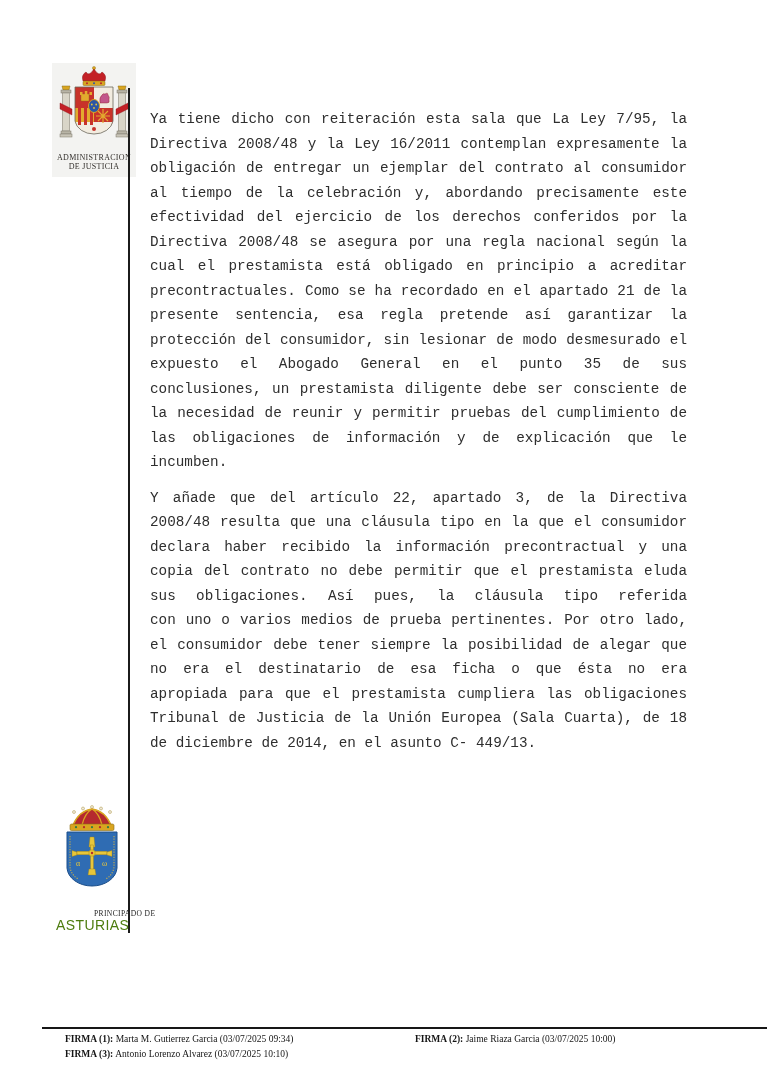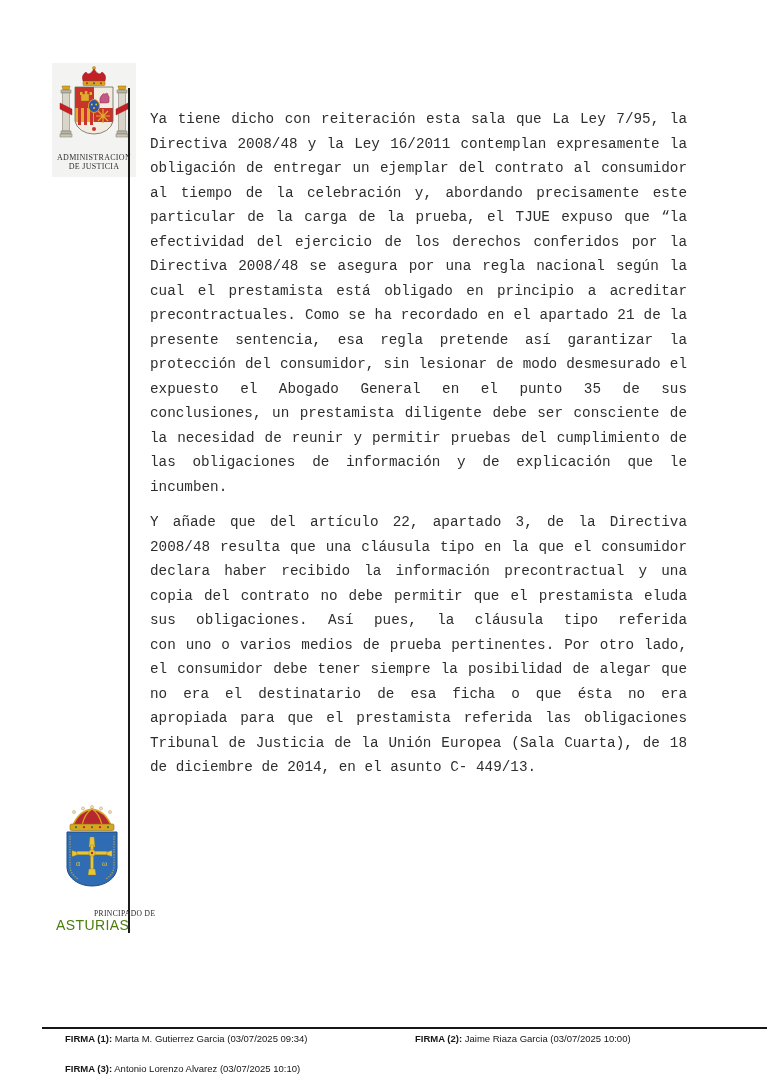--- a/index.html
+++ b/index.html
@@ -57,22 +57,22 @@
   }
 
   
   .hrule{
     position:absolute;left:42px;top:1027px;width:725px;height:2px;
     background:#161616;
   }
   .signatures{
     position:absolute;left:65px;top:1033px;width:670px;
     display:grid;grid-template-columns:350px auto;
-    grid-auto-flow:row;row-gap:18px;
-    font-size:9.5px;line-height:12px;color:#151515;
+    grid-auto-flow:row;row-gap:3px;
+    font-size:9.5px;line-height:12px;color:#151515;font-family:Liberation Serif, serif;
   }
   .sig-entry{white-space:nowrap;}
   .sig-label{font-weight:bold;}
   .sig-value{font-weight:normal;}
 </style>
 </head>
 <body>
 
 <div class="page">
 
@@ -146,21 +146,20 @@
   </div>
 
   <div class="vrule"></div>
 
   <div class="doc-text" id="doc-text">
       <div class="para">
         <div class="pline">Ya tiene dicho con reiteración esta sala que La Ley 7/95, la</div>
         <div class="pline">Directiva 2008/48 y la Ley 16/2011 contemplan expresamente la</div>
         <div class="pline">obligación de entregar un ejemplar del contrato al consumidor</div>
         <div class="pline">al tiempo de la celebración y, abordando precisamente este</div>
-        <div class="pline">particular de la carga de la prueba, el TJUE expuso que “la</div>
         <div class="pline">efectividad del ejercicio de los derechos conferidos por la</div>
         <div class="pline">Directiva 2008/48 se asegura por una regla nacional según la</div>
         <div class="pline">cual el prestamista está obligado en principio a acreditar</div>
         <div class="pline">precontractuales. Como se ha recordado en el apartado 21 de la</div>
         <div class="pline">presente sentencia, esa regla pretende así garantizar la</div>
         <div class="pline">protección del consumidor, sin lesionar de modo desmesurado el</div>
         <div class="pline">expuesto el Abogado General en el punto 35 de sus</div>
         <div class="pline">conclusiones, un prestamista diligente debe ser consciente de</div>
         <div class="pline">la necesidad de reunir y permitir pruebas del cumplimiento de</div>
         <div class="pline">las obligaciones de información y de explicación que le</div>
@@ -168,21 +167,21 @@
       </div>
       <div class="para">
         <div class="pline">Y añade que del artículo 22, apartado 3, de la Directiva</div>
         <div class="pline">2008/48 resulta que una cláusula tipo en la que el consumidor</div>
         <div class="pline">declara haber recibido la información precontractual y una</div>
         <div class="pline">copia del contrato no debe permitir que el prestamista eluda</div>
         <div class="pline">sus obligaciones. Así pues, la cláusula tipo referida</div>
         <div class="pline">con uno o varios medios de prueba pertinentes. Por otro lado,</div>
         <div class="pline">el consumidor debe tener siempre la posibilidad de alegar que</div>
         <div class="pline">no era el destinatario de esa ficha o que ésta no era</div>
-        <div class="pline">apropiada para que el prestamista referida las obligaciones</div>
+        <div class="pline">apropiada para que el prestamista cumpliera las obligaciones</div>
         <div class="pline">Tribunal de Justicia de la Unión Europea (Sala Cuarta), de 18</div>
         <div class="pline last">de diciembre de 2014, en el asunto C- 449/13.</div>
       </div>
     </div>
 
   <div class="bottom-emblem">
     <svg width="66" height="100" viewBox="0 0 66 100">
 
       <g>
         <circle cx="15" cy="9" r="1.5" fill="#efe9da" stroke="#9a7d1a" stroke-width=".4"></circle>

